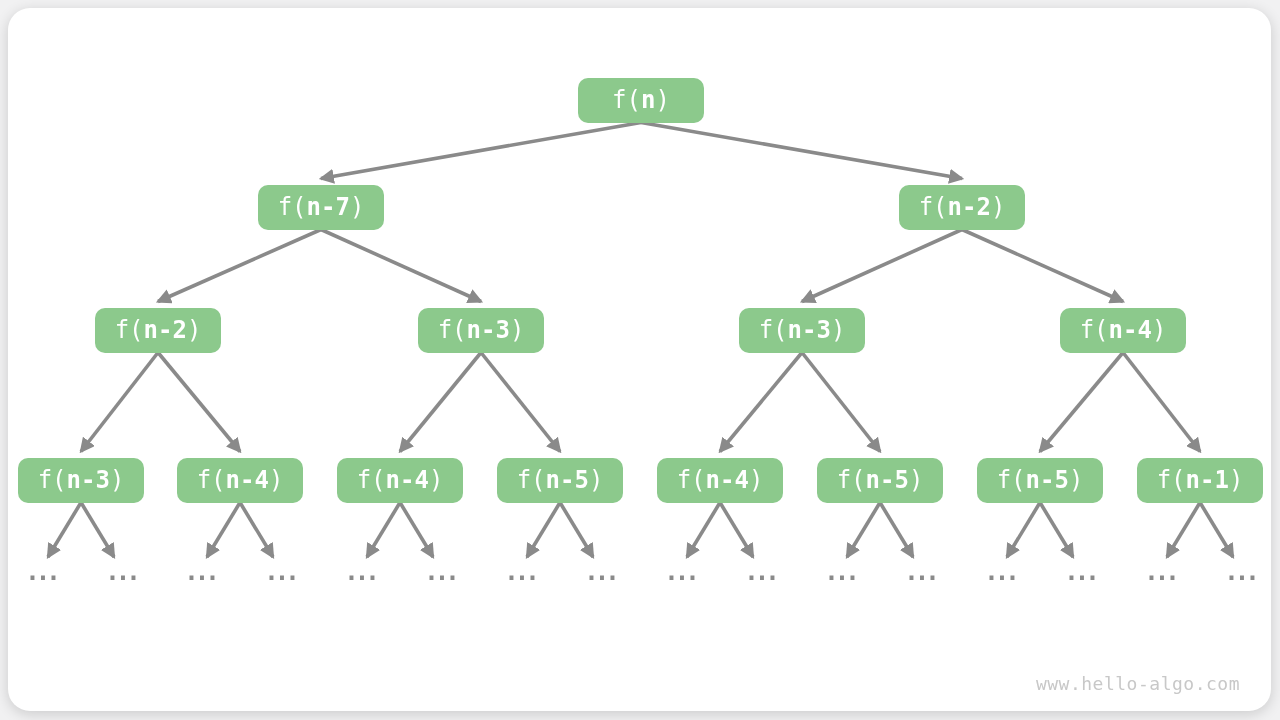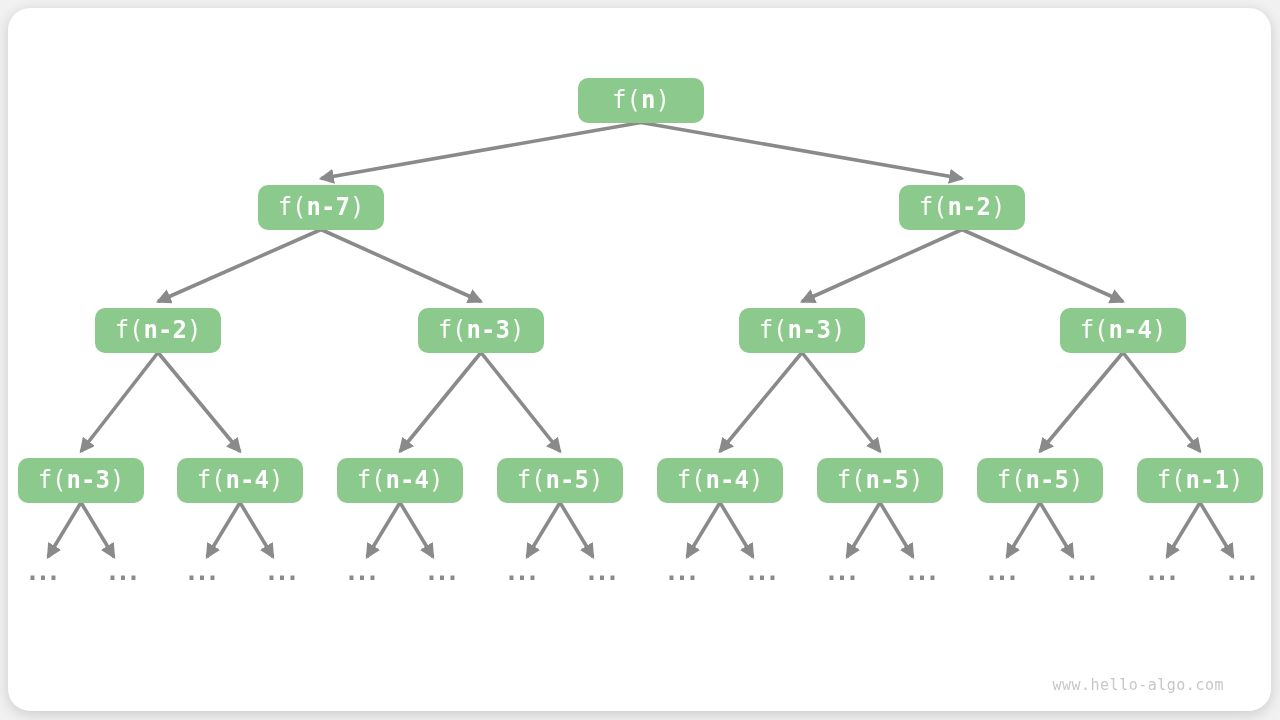--- a/index.html
+++ b/index.html
@@ -20,22 +20,22 @@
     display:flex;align-items:center;justify-content:center;
     color:#ffffff;font-size:24px;line-height:45px;white-space:nowrap;
   }
   .node .pre,.node .post{font-weight:normal;}
   .node .var{font-weight:bold;}
   .dots{
     position:absolute;width:70px;height:28px;line-height:24px;
     text-align:center;font-size:24px;font-weight:bold;letter-spacing:-4px;
   }
   .watermark{
-    position:absolute;right:56px;bottom:26px;
-    font-size:15px;letter-spacing:0.5px;
+    position:absolute;right:40px;bottom:26px;
+    font-size:18px;letter-spacing:0.5px;
   }
 </style>
 </head>
 <body style="background: rgb(241, 241, 242);">
 
 <div class="card" style="background: rgb(255, 255, 255);"></div>
 
 <svg class="layer" width="1280" height="720" viewBox="0 0 1280 720" xmlns="http://www.w3.org/2000/svg">
   <defs>
     <marker id="ah" viewBox="0 0 10 10" refX="8.5" refY="5" markerWidth="4.2" markerHeight="4.2" orient="auto" markerUnits="strokeWidth">

